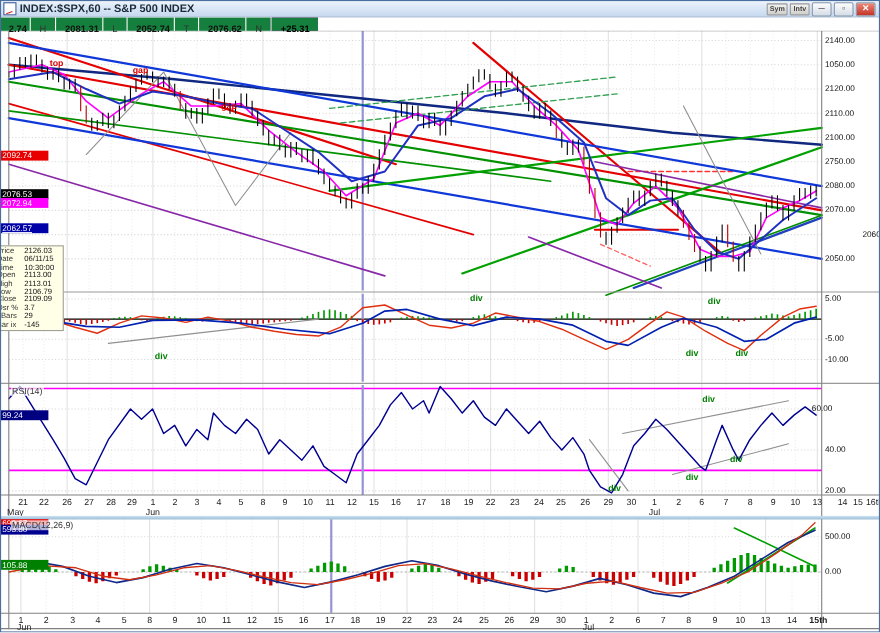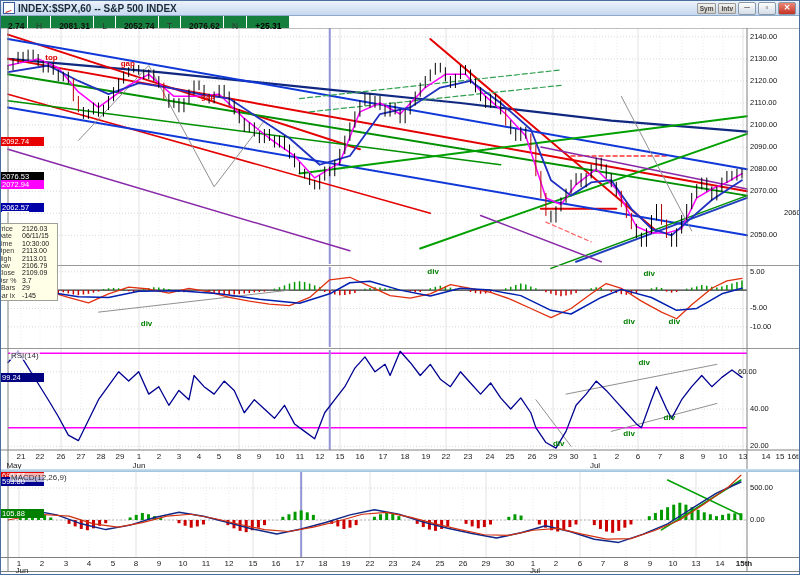--- a/index.html
+++ b/index.html
@@ -581,25 +581,25 @@
       <line x1="0" y1="450" x2="800" y2="450" stroke="#808080" stroke-width="1"></line>
       <line x1="0" y1="471.5" x2="800" y2="471.5" stroke="#7aa2c0" stroke-width="1"></line>
       <line x1="0" y1="557.5" x2="800" y2="557.5" stroke="#808080" stroke-width="1"></line>
       <line x1="0" y1="571.5" x2="800" y2="571.5" stroke="#808080" stroke-width="1"></line>
       <line x1="8" y1="28" x2="8" y2="572" stroke="#808080" stroke-width="1"></line>
       <line x1="747" y1="28" x2="747" y2="572" stroke="#808080" stroke-width="1"></line>
     </g>
   </svg>
 <div id="labels">
     <span class="t" style="left: 750px; top: 32.8224px;">2140.00</span>
-    <span class="t" style="left: 750px; top: 54.8785px;">2130.00</span>
+    <span class="t" style="left: 750px; top: 54.8785px;">1050.00</span>
     <span class="t" style="left: 750px; top: 76.9346px;">2120.00</span>
     <span class="t" style="left: 750px; top: 98.9907px;">2110.00</span>
     <span class="t" style="left: 750px; top: 121.047px;">2100.00</span>
-    <span class="t" style="left: 750px; top: 143.103px;">2090.00</span>
+    <span class="t" style="left: 750px; top: 143.103px;">2750.00</span>
     <span class="t" style="left: 750px; top: 165.159px;">2080.00</span>
     <span class="t" style="left: 750px; top: 187.215px;">2070.00</span>
     <span class="t" style="left: 784px; top: 209.271px;">2060.00</span>
     <span class="t" style="left: 750px; top: 231.327px;">2050.00</span>
     <span class="badge" style="left: 0px; top: 136.559px; background: rgb(232, 0, 0);">2092.74</span>
     <span class="badge" style="left: 0px; top: 172.312px; background: rgb(0, 0, 0);">2076.53</span>
     <span class="badge" style="left: 0px; top: 180.23px; background: rgb(255, 0, 255);">2072.94</span>
     <span class="badge" style="left: 0px; top: 203.103px; background: rgb(0, 0, 168); text-decoration: underline;">2062.57</span>
     <span class="ann" style="left: 45.2449px; top: 52.6729px; color: rgb(221, 0, 0);">top</span>
     <span class="ann" style="left: 120.653px; top: 59.2897px; color: rgb(221, 0, 0);">gap</span>

